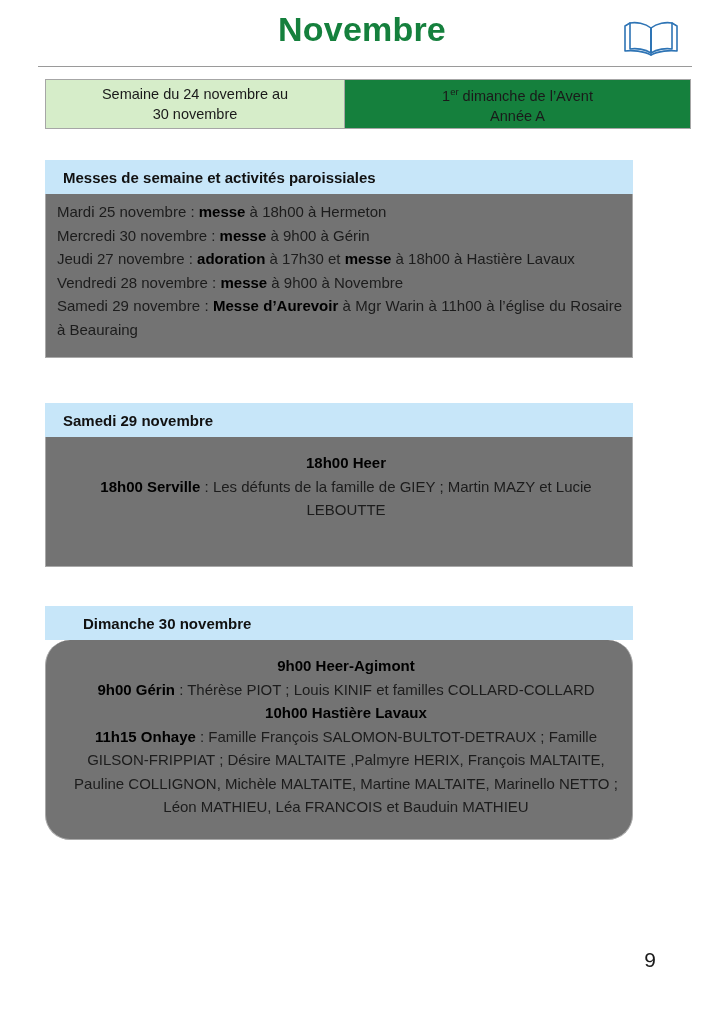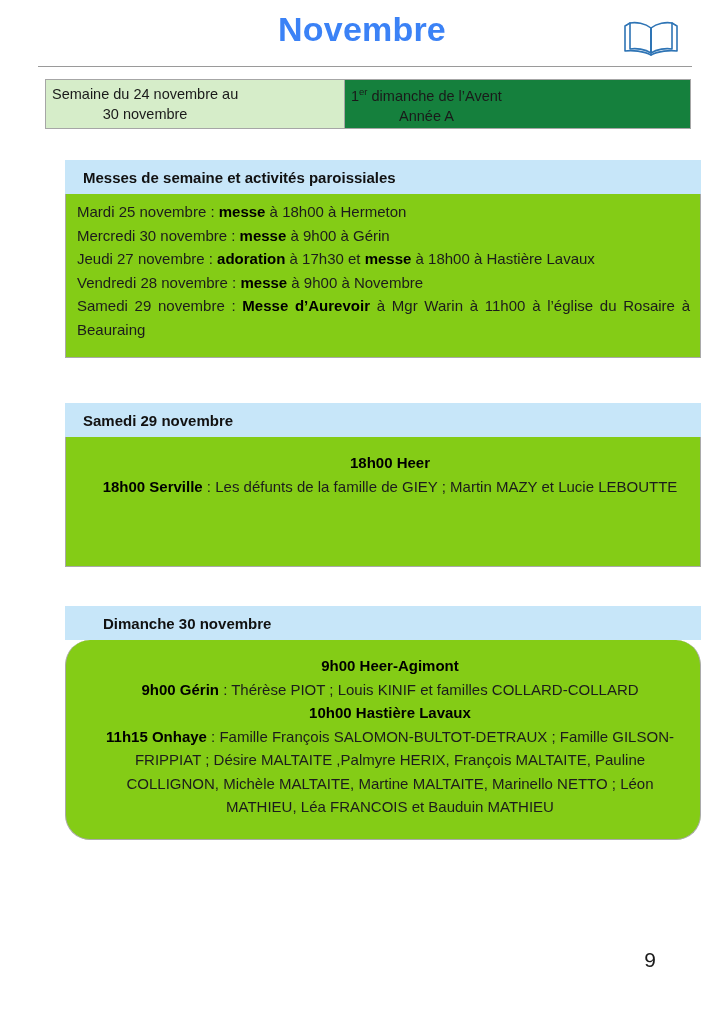--- a/index.html
+++ b/index.html
@@ -25,21 +25,21 @@
     height: 72px;
   }
   .page-title {
     position: absolute;
     left: 0;
     top: 10px;
     width: 724px;
     text-align: center;
     font-size: 34px;
     font-weight: bold;
-    color: #3b82f6;
+    color: #15803d;
     letter-spacing: 0.2px;
   }
   .header-icon {
     position: absolute;
     left: 620px;
     top: 18px;
     width: 62px;
     height: 40px;
   }
   .header-rule {
@@ -58,21 +58,21 @@
     top: 79px;
     width: 646px;
     height: 50px;
     display: flex;
     border: 1px solid #a6a6a6;
     box-sizing: border-box;
   }
   .info-cell {
     display: flex;
     align-items: center;
-    justify-content: flex-start;
+    justify-content: center;
     text-align: center;
     font-size: 14.5px;
     line-height: 20px;
     box-sizing: border-box;
     padding: 2px 6px;
   }
   .info-cell.week {
     width: 299px;
     background: #d6edc9;
     border-right: 1px solid #a6a6a6;
@@ -83,42 +83,41 @@
   }
   .info-cell sup {
     font-size: 9.5px;
     vertical-align: super;
   }
 
   
   .section {
     position: absolute;
     left: 45px;
-    width: 636px;
-    box-sizing: border-box;
-    margin-left: 20px;
+    width: 588px;
+    box-sizing: border-box;
   }
   .section-head {
     background: #c7e6f9;
     height: 34px;
     display: flex;
     align-items: center;
     font-size: 15px;
     font-weight: bold;
     color: #111111;
     box-sizing: border-box;
     padding-left: 18px;
   }
   .section-head.indented {
     padding-left: 38px;
   }
   .section-body {
     border: 1px solid #a9a9a9;
     border-top: none;
-    background: #84cc16;
+    background: #737373;
     box-sizing: border-box;
     font-size: 15px;
     line-height: 23.5px;
     color: #1c1c1c;
   }
   .section-body.pad-tight {
     padding: 6px 10px 8px 11px;
     text-align: justify;
   }
   .section-body.pad-loose {

